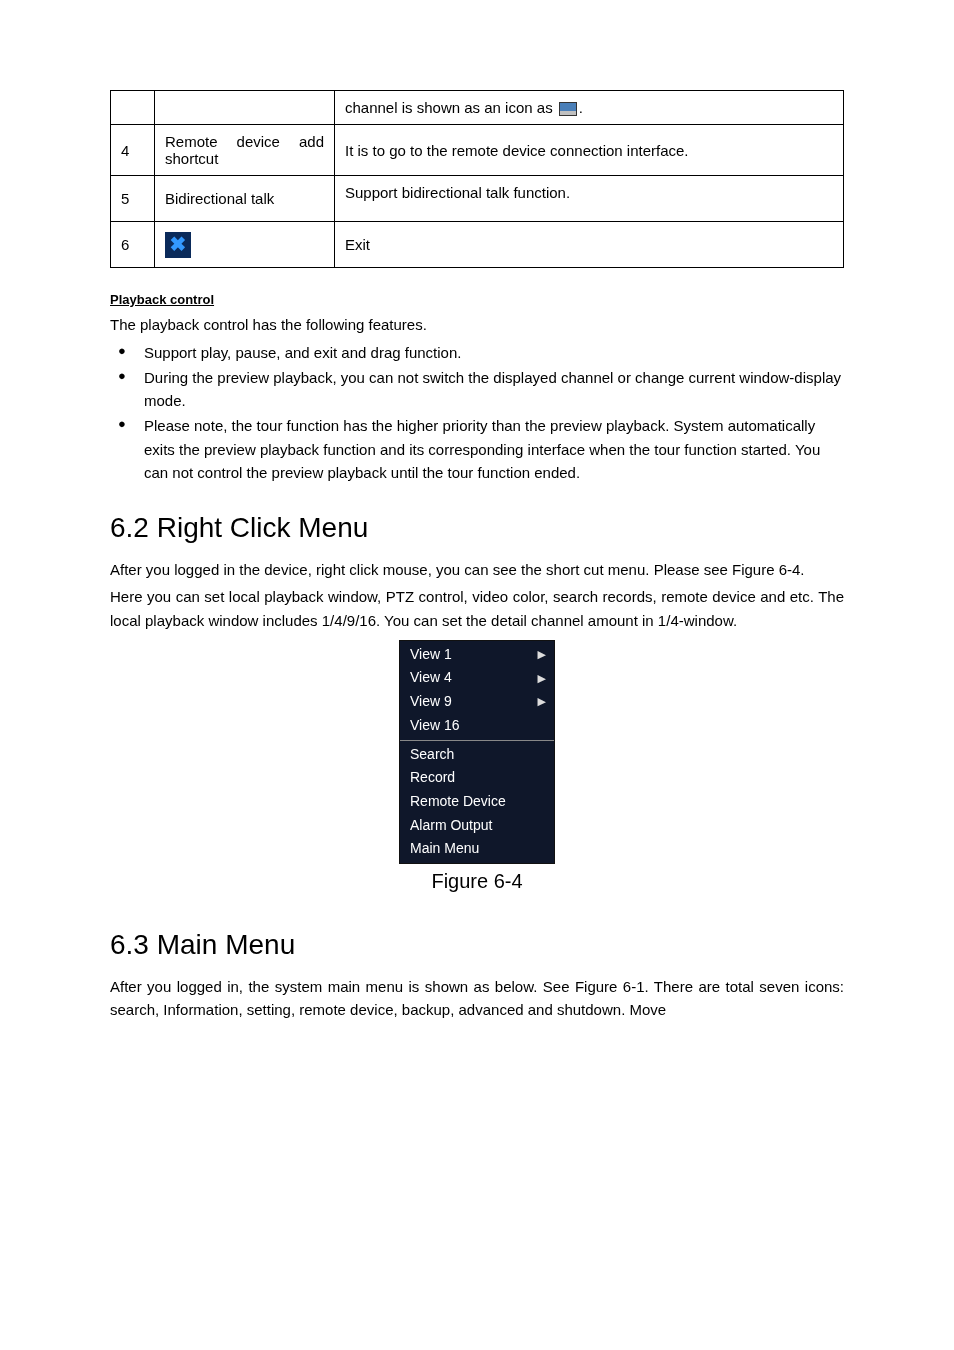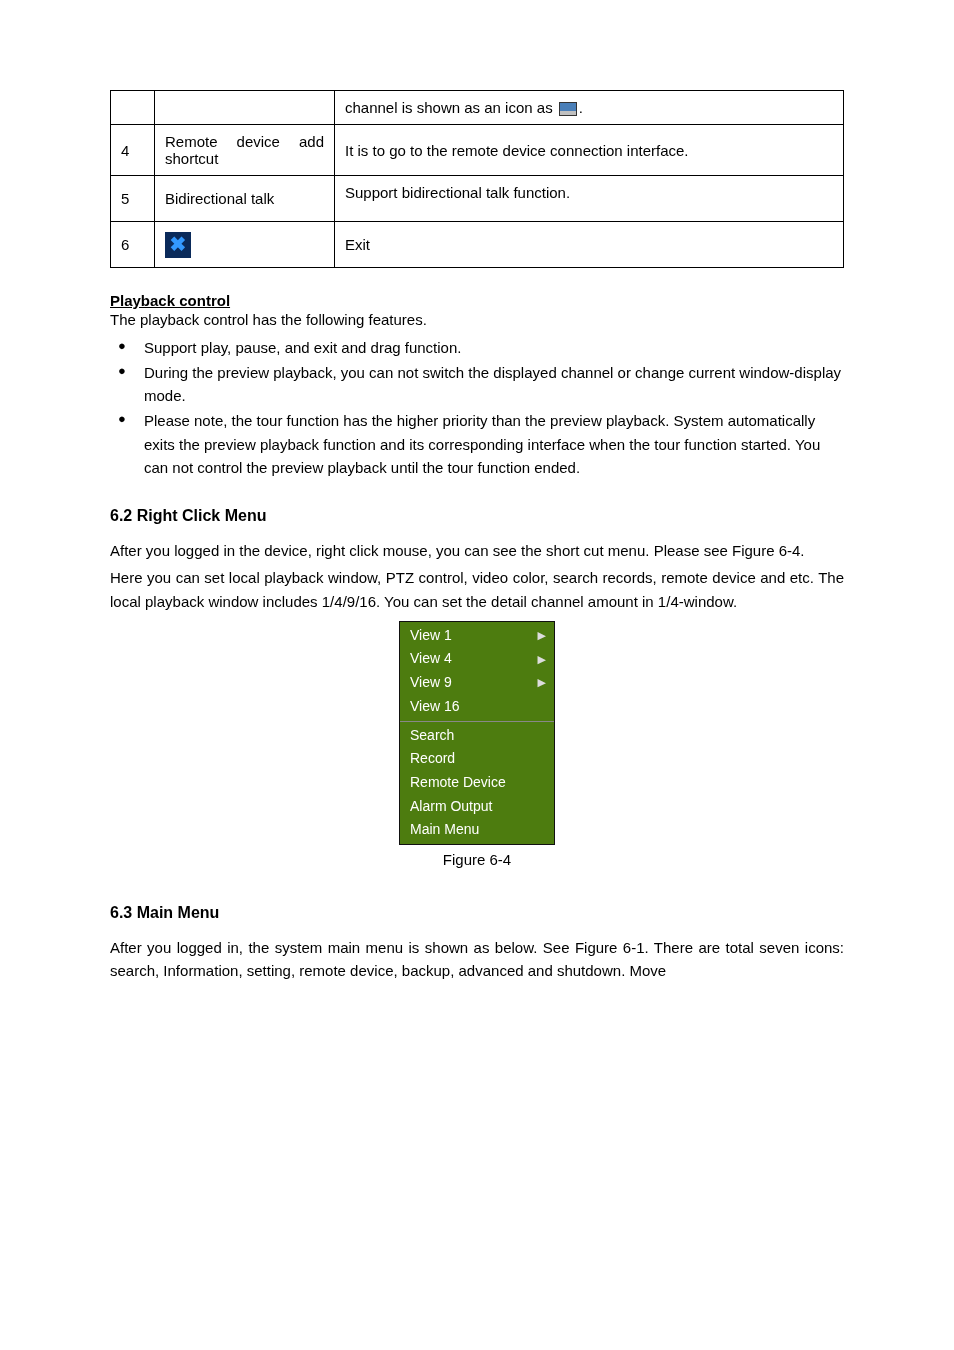--- a/index.html
+++ b/index.html
@@ -43,22 +43,22 @@
       color: #3399ff;
       font-weight: bold;
       font-size: 20px;
       text-align: center;
       line-height: 24px;
       vertical-align: middle;
     }
     .section-underline {
       font-weight: bold;
       text-decoration: underline;
-      font-size: 15px;
-      margin-bottom: 0;
+      font-size: 13px;
+      margin-bottom: 7px;
     }
     .body-text {
       font-size: 15px;
       line-height: 1.5;
       margin-bottom: 4px;
     }
     ul.bullets {
       list-style: none;
       padding-left: 0;
       margin-bottom: 28px;
@@ -71,34 +71,34 @@
       margin-bottom: 2px;
     }
     ul.bullets li::before {
       content: "●";
       position: absolute;
       left: 8px;
       top: 0;
       font-size: 13px;
     }
     h2.heading {
-      font-size: 16px;
-      font-weight: bold;
+      font-size: 28px;
+      font-weight: normal;
       margin-bottom: 14px;
       margin-top: 10px;
     }
     .para {
       font-size: 15px;
       line-height: 1.55;
       text-align: justify;
       margin-bottom: 4px;
     }
     .context-menu {
       width: 156px;
-      background: #4d7c0f;
+      background: #0f172a;
       color: #fff;
       font-size: 14px;
       margin: 8px auto 6px auto;
       border: 1px solid #111;
     }
     .context-menu .menu-group {
       border-bottom: 1px solid #888;
       padding: 2px 0;
     }
     .context-menu .menu-group:last-child { border-bottom: none; }
@@ -108,21 +108,21 @@
       align-items: center;
       padding: 1px 8px 1px 10px;
       line-height: 1.55;
     }
     .context-menu .arrow {
       font-size: 11px;
       color: #ddd;
     }
     .figure-caption {
       text-align: center;
-      font-size: 15px;
+      font-size: 20px;
       margin-top: 6px;
       margin-bottom: 36px;
     }
     .row-tall td { height: 46px; }
   </style>
 </head>
 <body>
 
 <table>
   <tbody>

